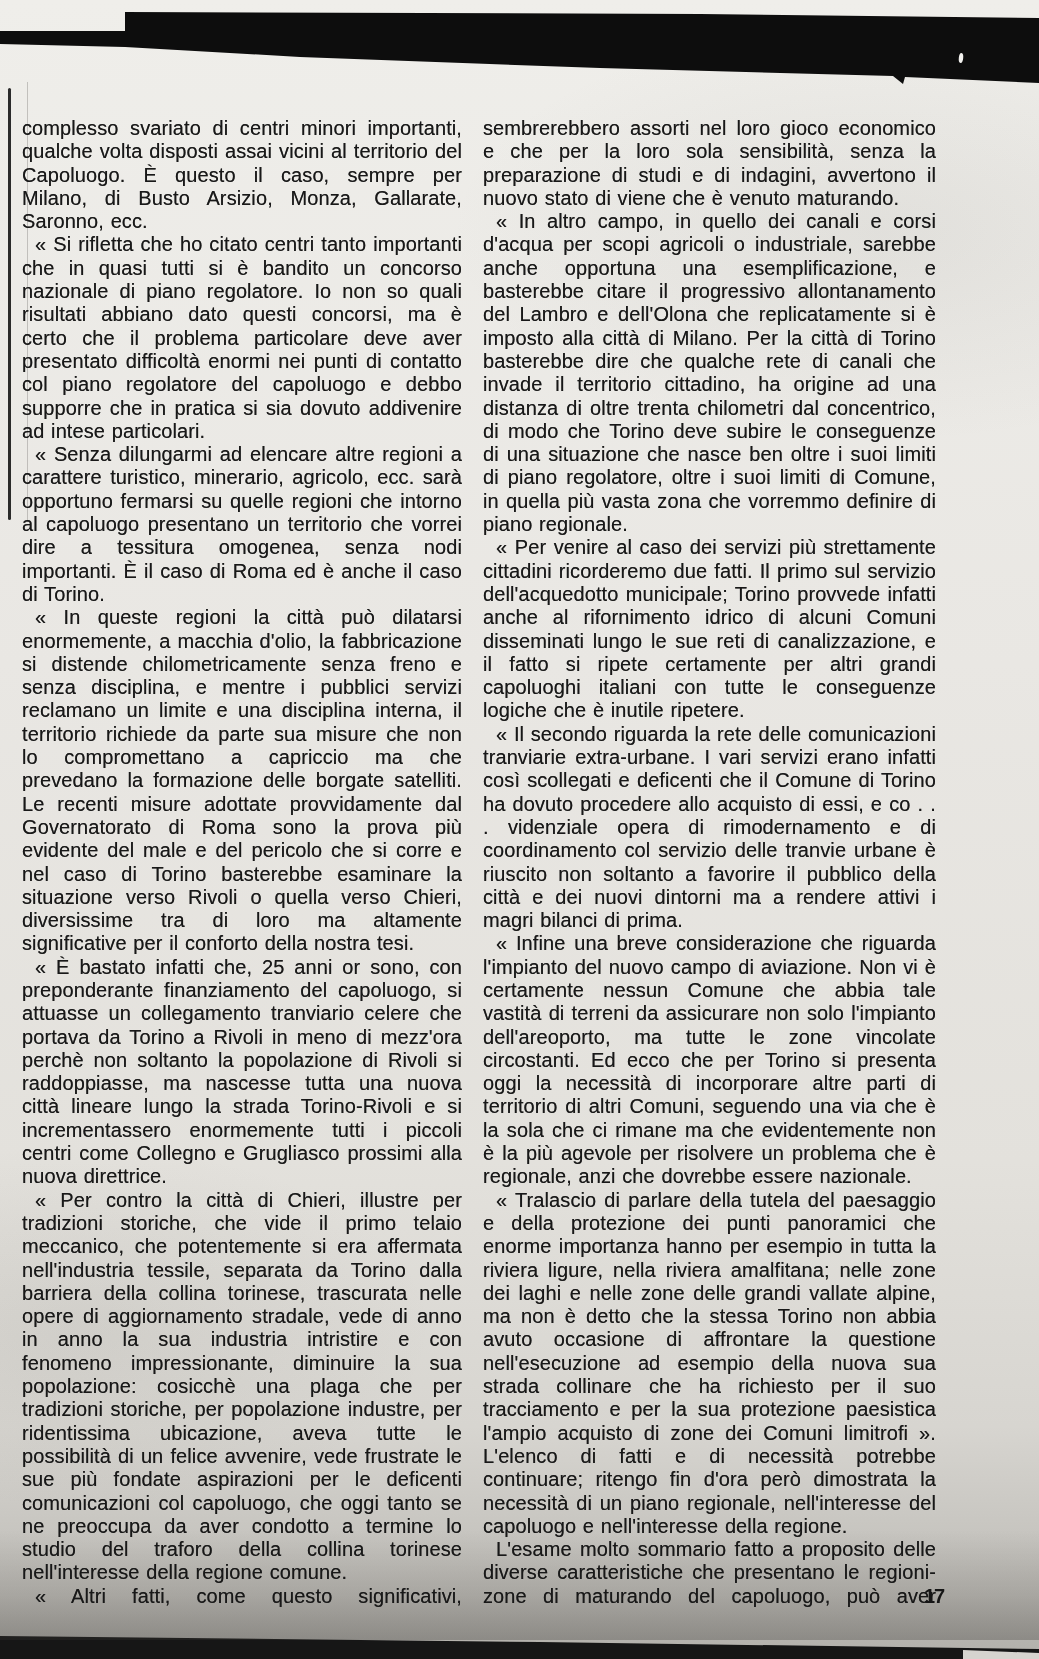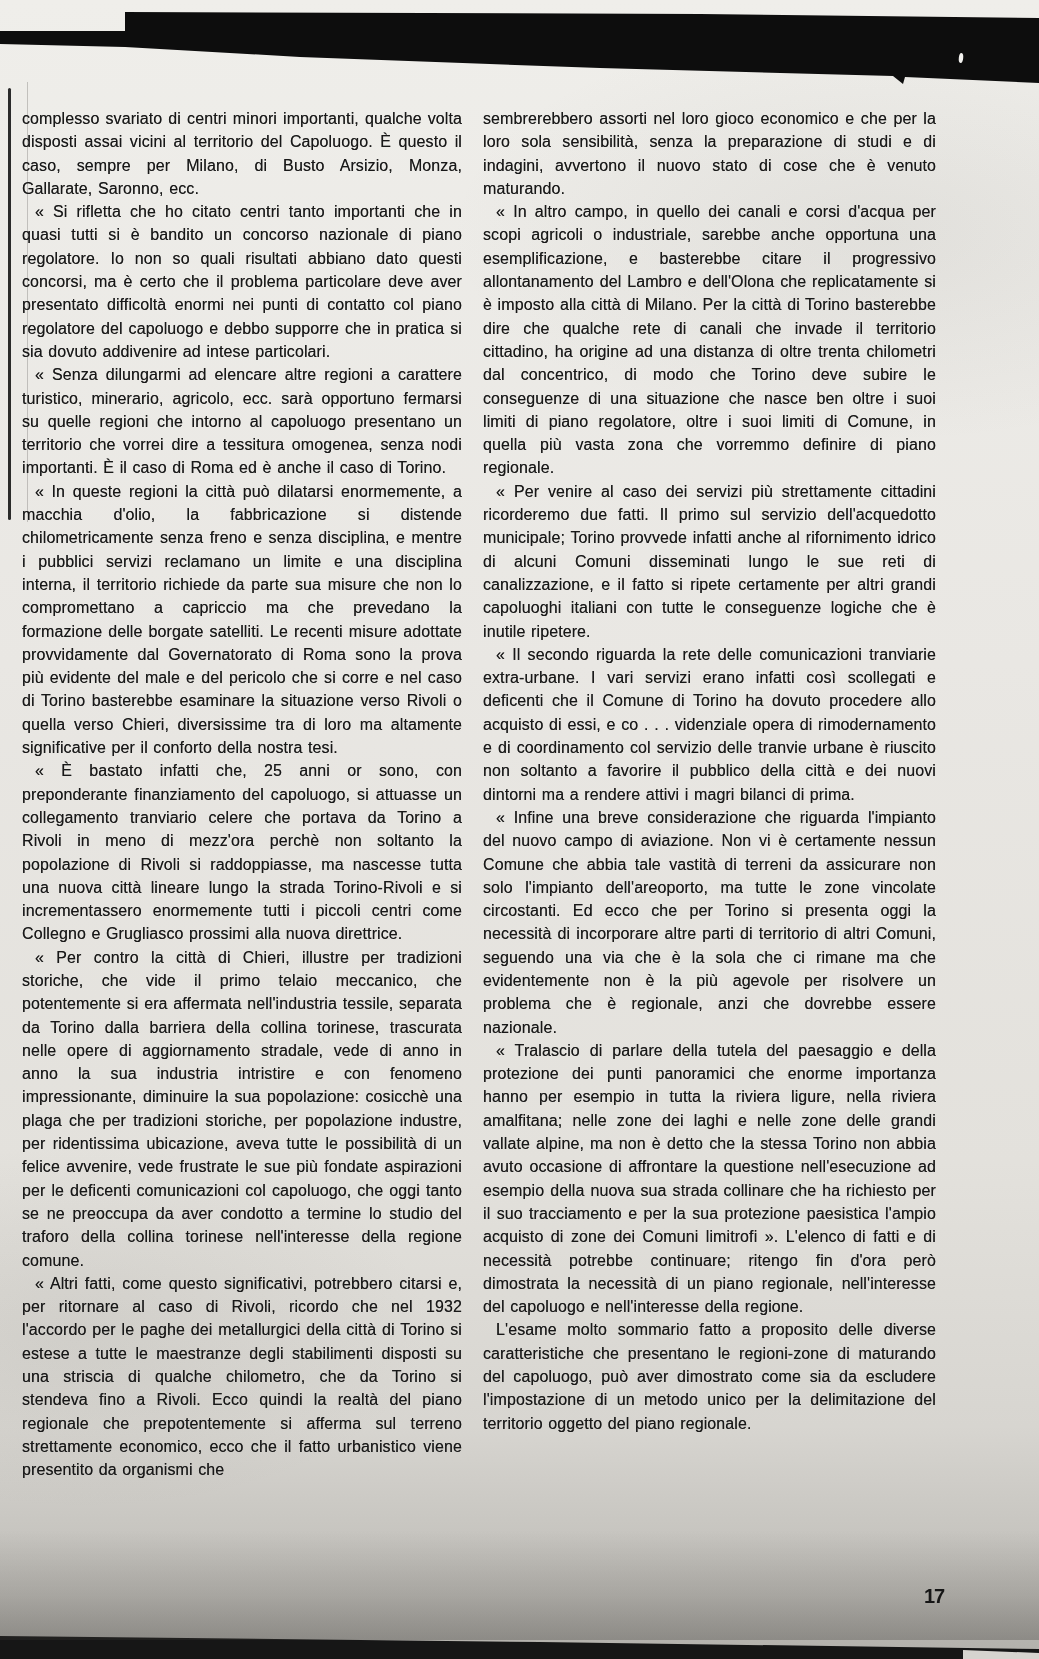--- a/index.html
+++ b/index.html
@@ -9,23 +9,23 @@
     margin:0 auto;
     overflow:hidden;
     background:
       radial-gradient(620px 300px at 85% 14%, rgba(120,118,112,0.10), rgba(0,0,0,0) 70%),
       radial-gradient(500px 260px at 8% 80%, rgba(110,108,102,0.10), rgba(0,0,0,0) 70%),
       linear-gradient(180deg,#efeeea 0%, #e9e7e3 40%, #e3e1dc 70%, #d7d5d0 86%, #c3c1bc 94%, #b2b0ab 100%);
     font-family:"Liberation Sans","DejaVu Sans",sans-serif;
   }
   .artifacts{position:absolute;left:0;top:0;z-index:1;pointer-events:none;}
   .col{
-    position:absolute;top:107px;height:1492px;overflow:hidden;z-index:2;
+    position:absolute;top:117px;height:1492px;overflow:hidden;z-index:2;
     color:#181818;
-    font-size:16px;line-height:23.3px;
+    font-size:20px;line-height:23.3px;
     letter-spacing:0.1px;word-spacing:1px;
     text-align:justify;
     text-shadow:0 0 0.5px rgba(24,24,24,0.65);
   }
   .col-left{left:22px;width:440px;}
   .col-right{left:483px;width:453px;}
   .para{margin:0;}
   .para.indent{text-indent:13px;}
   .left-line{
     position:absolute;left:8px;top:88px;width:3px;height:432px;
@@ -68,21 +68,21 @@
       <p class="para">complesso svariato di centri minori importanti, qualche volta disposti assai vicini al territorio del Capoluogo. È questo il caso, sempre per Milano, di Busto Arsizio, Monza, Gallarate, Saronno, ecc.</p>
       <p class="para indent">« Si rifletta che ho citato centri tanto importanti che in quasi tutti si è bandito un concorso nazionale di piano regolatore. Io non so quali risultati abbiano dato questi concorsi, ma è certo che il problema particolare deve aver presentato difficoltà enormi nei punti di contatto col piano regolatore del capoluogo e debbo supporre che in pratica si sia dovuto addivenire ad intese particolari.</p>
       <p class="para indent">« Senza dilungarmi ad elencare altre regioni a carattere turistico, minerario, agricolo, ecc. sarà opportuno fermarsi su quelle regioni che intorno al capoluogo presentano un territorio che vorrei dire a tessitura omogenea, senza nodi importanti. È il caso di Roma ed è anche il caso di Torino.</p>
       <p class="para indent">« In queste regioni la città può dilatarsi enormemente, a macchia d'olio, la fabbricazione si distende chilometricamente senza freno e senza disciplina, e mentre i pubblici servizi reclamano un limite e una disciplina interna, il territorio richiede da parte sua misure che non lo compromettano a capriccio ma che prevedano la formazione delle borgate satelliti. Le recenti misure adottate provvidamente dal Governatorato di Roma sono la prova più evidente del male e del pericolo che si corre e nel caso di Torino basterebbe esaminare la situazione verso Rivoli o quella verso Chieri, diversissime tra di loro ma altamente significative per il conforto della nostra tesi.</p>
       <p class="para indent">« È bastato infatti che, 25 anni or sono, con preponderante finanziamento del capoluogo, si attuasse un collegamento tranviario celere che portava da Torino a Rivoli in meno di mezz'ora perchè non soltanto la popolazione di Rivoli si raddoppiasse, ma nascesse tutta una nuova città lineare lungo la strada Torino-Rivoli e si incrementassero enormemente tutti i piccoli centri come Collegno e Grugliasco prossimi alla nuova direttrice.</p>
       <p class="para indent">« Per contro la città di Chieri, illustre per tradizioni storiche, che vide il primo telaio meccanico, che potentemente si era affermata nell'industria tessile, separata da Torino dalla barriera della collina torinese, trascurata nelle opere di aggiornamento stradale, vede di anno in anno la sua industria intristire e con fenomeno impressionante, diminuire la sua popolazione: cosicchè una plaga che per tradizioni storiche, per popolazione industre, per ridentissima ubicazione, aveva tutte le possibilità di un felice avvenire, vede frustrate le sue più fondate aspirazioni per le deficenti comunicazioni col capoluogo, che oggi tanto se ne preoccupa da aver condotto a termine lo studio del traforo della collina torinese nell'interesse della regione comune.</p>
       <p class="para indent">« Altri fatti, come questo significativi, potrebbero citarsi e, per ritornare al caso di Rivoli, ricordo che nel 1932 l'accordo per le paghe dei metallurgici della città di Torino si estese a tutte le maestranze degli stabilimenti disposti su una striscia di qualche chilometro, che da Torino si stendeva fino a Rivoli. Ecco quindi la realtà del piano regionale che prepotentemente si afferma sul terreno strettamente economico, ecco che il fatto urbanistico viene presentito da organismi che</p>
     </div>
 
   <div class="col col-right">
-      <p class="para">sembrerebbero assorti nel loro gioco economico e che per la loro sola sensibilità, senza la preparazione di studi e di indagini, avvertono il nuovo stato di cose che è venuto maturando.</p>
+      <p class="para">sembrerebbero assorti nel loro gioco economico e che per la loro sola sensibilità, senza la preparazione di studi e di indagini, avvertono il nuovo stato di viene che è venuto maturando.</p>
       <p class="para indent">« In altro campo, in quello dei canali e corsi d'acqua per scopi agricoli o industriale, sarebbe anche opportuna una esemplificazione, e basterebbe citare il progressivo allontanamento del Lambro e dell'Olona che replicatamente si è imposto alla città di Milano. Per la città di Torino basterebbe dire che qualche rete di canali che invade il territorio cittadino, ha origine ad una distanza di oltre trenta chilometri dal concentrico, di modo che Torino deve subire le conseguenze di una situazione che nasce ben oltre i suoi limiti di piano regolatore, oltre i suoi limiti di Comune, in quella più vasta zona che vorremmo definire di piano regionale.</p>
       <p class="para indent">« Per venire al caso dei servizi più strettamente cittadini ricorderemo due fatti. Il primo sul servizio dell'acquedotto municipale; Torino provvede infatti anche al rifornimento idrico di alcuni Comuni disseminati lungo le sue reti di canalizzazione, e il fatto si ripete certamente per altri grandi capoluoghi italiani con tutte le conseguenze logiche che è inutile ripetere.</p>
       <p class="para indent">« Il secondo riguarda la rete delle comunicazioni tranviarie extra-urbane. I vari servizi erano infatti così scollegati e deficenti che il Comune di Torino ha dovuto procedere allo acquisto di essi, e co . . . videnziale opera di rimodernamento e di coordinamento col servizio delle tranvie urbane è riuscito non soltanto a favorire il pubblico della città e dei nuovi dintorni ma a rendere attivi i magri bilanci di prima.</p>
       <p class="para indent">« Infine una breve considerazione che riguarda l'impianto del nuovo campo di aviazione. Non vi è certamente nessun Comune che abbia tale vastità di terreni da assicurare non solo l'impianto dell'areoporto, ma tutte le zone vincolate circostanti. Ed ecco che per Torino si presenta oggi la necessità di incorporare altre parti di territorio di altri Comuni, seguendo una via che è la sola che ci rimane ma che evidentemente non è la più agevole per risolvere un problema che è regionale, anzi che dovrebbe essere nazionale.</p>
       <p class="para indent">« Tralascio di parlare della tutela del paesaggio e della protezione dei punti panoramici che enorme importanza hanno per esempio in tutta la riviera ligure, nella riviera amalfitana; nelle zone dei laghi e nelle zone delle grandi vallate alpine, ma non è detto che la stessa Torino non abbia avuto occasione di affrontare la questione nell'esecuzione ad esempio della nuova sua strada collinare che ha richiesto per il suo tracciamento e per la sua protezione paesistica l'ampio acquisto di zone dei Comuni limitrofi ». L'elenco di fatti e di necessità potrebbe continuare; ritengo fin d'ora però dimostrata la necessità di un piano regionale, nell'interesse del capoluogo e nell'interesse della regione.</p>
       <p class="para indent">L'esame molto sommario fatto a proposito delle diverse caratteristiche che presentano le regioni-zone di maturando del capoluogo, può aver dimostrato come sia da escludere l'impostazione di un metodo unico per la delimitazione del territorio oggetto del piano regionale.</p>
     </div>
 
   <div class="page-number">17</div>
 

